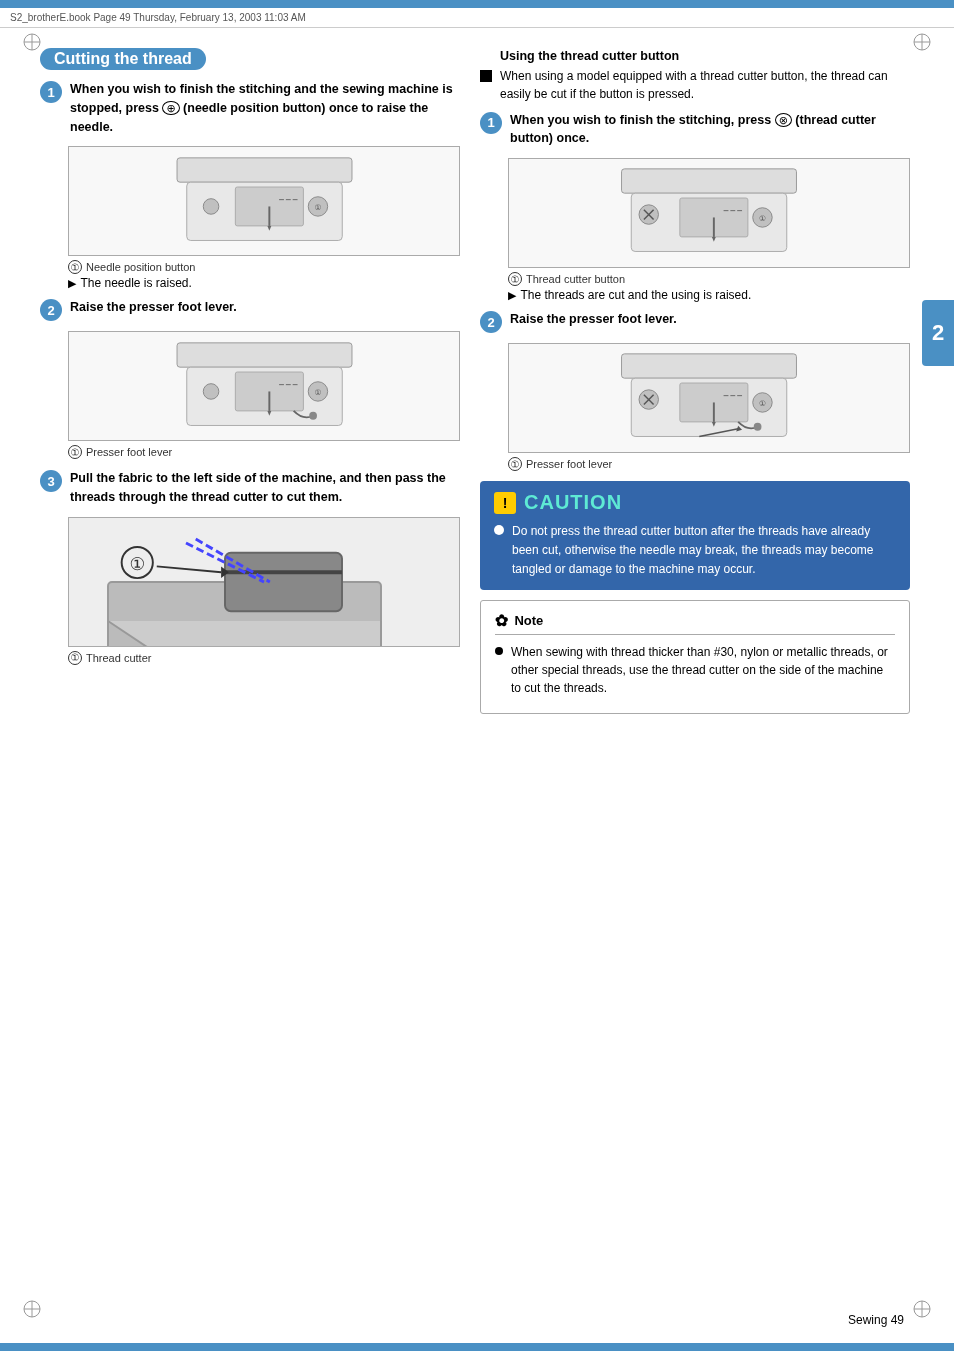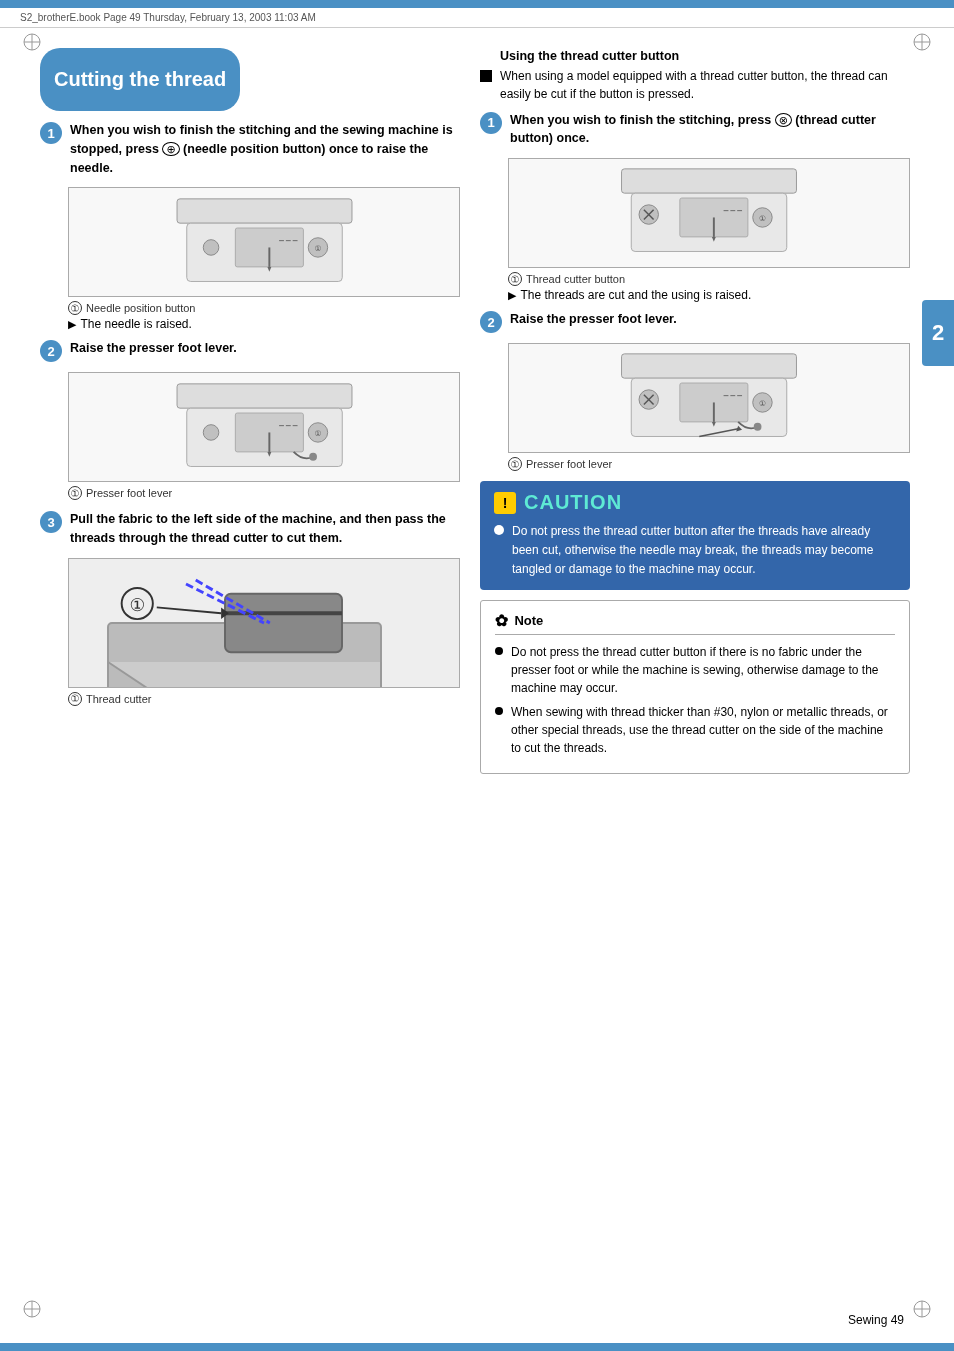--- a/index.html
+++ b/index.html
@@ -17,21 +17,21 @@
     .top-bar {
       background: #4a90c4;
       height: 8px;
       width: 100%;
     }
 
     
     .file-info {
       font-size: 10px;
       color: #555;
-      padding: 4px 20px;
+      padding: 4px 10px;
       border-bottom: 1px solid #ccc;
     }
 
     
     .corner-mark {
       position: absolute;
       width: 24px;
       height: 24px;
     }
     .corner-mark svg { width: 24px; height: 24px; }
@@ -67,23 +67,23 @@
     
     .right-col {
       flex: 1;
       max-width: 430px;
     }
 
     
     .section-heading {
       background: #4a90c4;
       color: #fff;
-      font-size: 20px;
-      font-weight: bold;
-      padding: 20px 14px;
+      font-size: 16px;
+      font-weight: bold;
+      padding: 2px 14px;
       border-radius: 20px;
       display: inline-block;
       margin-bottom: 10px;
     }
 
     .intro-text {
       font-size: 12.5px;
       margin-bottom: 12px;
       color: #222;
     }
@@ -575,24 +575,20 @@
       </div>
     </div>
 
     <div class="note-box">
       <div class="note-header">
         <span class="note-icon">✿</span>
         <span>Note</span>
       </div>
       <div class="note-item">
         <div class="note-bullet"></div>
-        <span>Do not press the thread cutter button if there is no fabric under the presser foot or while the machine is sewing, otherwise damage to the machine may occur.</span>
-      </div>
-      <div class="note-item">
-        <div class="note-bullet"></div>
         <span>When sewing with thread thicker than #30, nylon or metallic threads, or other special threads, use the thread cutter on the side of the machine to cut the threads.</span>
       </div>
     </div>
 
   </div>
 </div>
 
 <div class="footer">Sewing    49</div>
 
 <div class="bottom-bar"></div>

